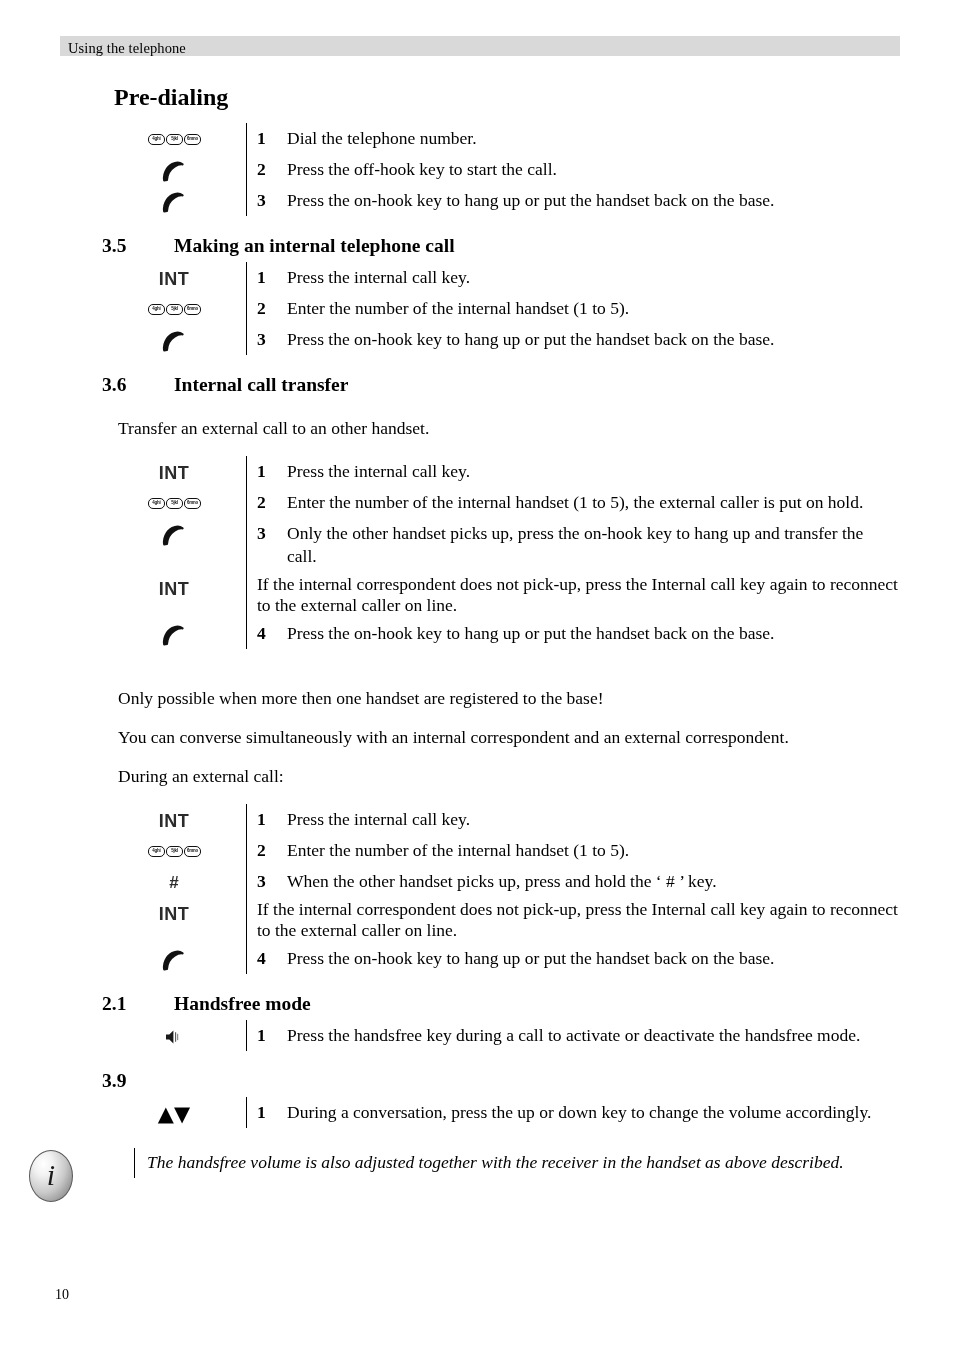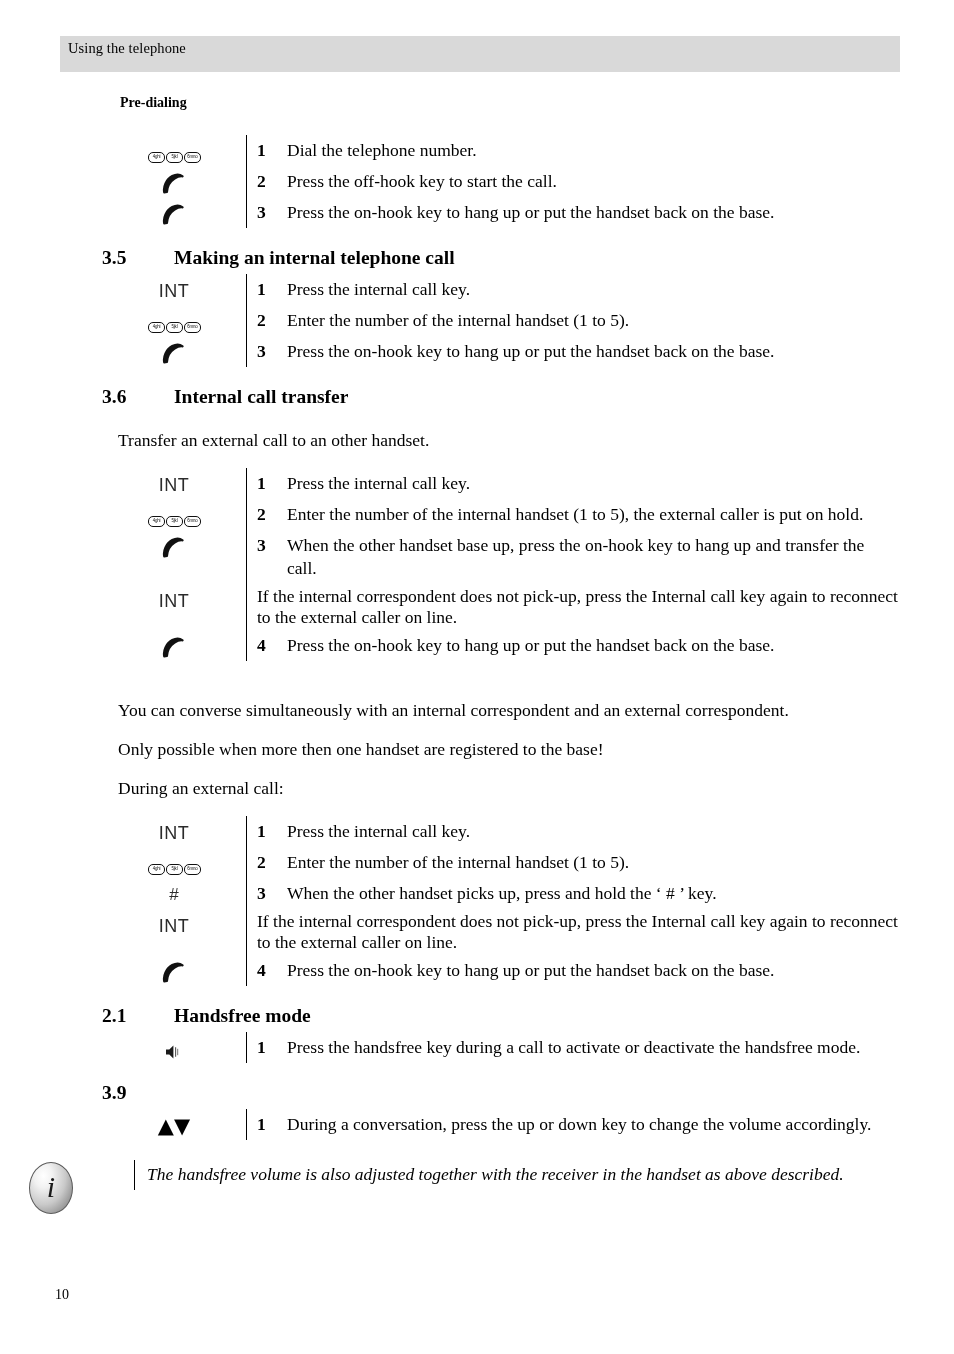--- a/index.html
+++ b/index.html
@@ -15,21 +15,21 @@
     color: #000000;
     overflow: hidden;
   }
 
   
   .header-bar {
     position: absolute;
     left: 60px;
     top: 36px;
     width: 840px;
-    height: 36px;
+    height: 20px;
     background: #d9d9d9;
   }
   .header-bar .header-text {
     position: absolute;
     left: 8px;
     top: 3px;
     font-size: 14.5px;
     line-height: 18px;
     letter-spacing: 0.1px;
   }
@@ -49,23 +49,23 @@
     line-height: 24px;
     margin: 0;
     display: flex;
   }
   .sec-title .num {
     width: 72px;
     flex: 0 0 72px;
   }
   .sub-title {
     font-weight: bold;
-    font-size: 14px;
+    font-size: 24px;
     line-height: 22px;
-    margin: 18px;
+    margin: 12px;
   }
   .para {
     font-size: 17.5px;
     line-height: 23px;
     margin: 16px;
   }
 
   
   .steps {
     display: table;
@@ -105,24 +105,25 @@
   }
   .note-inner {
     padding: 2px 0 2px 10px;
     font-size: 17.5px;
     line-height: 21px;
   }
 
   
   .icon-wrap {
     display: flex;
-    align-items: flex-end;
+    align-items: center;
     justify-content: center;
     min-height: 23px;
     padding-top: 5px;
+    font-weight: bold;
   }
 
   
   .keypad {
     display: inline-flex;
     gap: 1px;
   }
   .keypad .key {
     width: 17px;
     height: 11px;
@@ -414,21 +415,21 @@
             <span class="hook">
               <svg width="26" height="22" viewBox="0 0 26 22" aria-hidden="true">
                 <path d="M3.2 20.4 C2.0 15.0 5.0 7.2 11.2 4.0 C15.0 2.0 19.0 2.2 21.6 4.4 C19.3 4.1 16.4 4.8 13.6 6.6 C9.0 9.6 6.3 14.8 6.0 19.9 Z" fill="#111" stroke="#111" stroke-width="2.1" stroke-linejoin="round"></path>
               </svg>
             </span>
           </div>
         </div>
         <div class="cell-body">
           <div class="step-inner">
             <div class="step-num">3</div>
-            <div class="step-text">When the other handset base up, press the on-hook key to hang up and transfer the call.</div>
+            <div class="step-text">Only the other handset picks up, press the on-hook key to hang up and transfer the call.</div>
           </div>
         </div>
       </div>
       <div class="step-row">
         <div class="cell-icon">
           <div class="icon-wrap">
             <span class="int-label">INT</span>
           </div>
         </div>
         <div class="cell-body">
@@ -448,22 +449,22 @@
         <div class="cell-body">
           <div class="step-inner">
             <div class="step-num">4</div>
             <div class="step-text">Press the on-hook key to hang up or put the handset back on the base.</div>
           </div>
         </div>
       </div>
     </div>
     <div style="height: 18px;"></div>
     <div style="height: 4px;"></div>
+    <div class="para">Only possible when more then one handset are registered to the base!</div>
     <div class="para">You can converse simultaneously with an internal correspondent and an external correspondent.</div>
-    <div class="para">Only possible when more then one handset are registered to the base!</div>
     <div class="para">During an external call:</div>
     <div class="steps">
       <div class="step-row">
         <div class="cell-icon">
           <div class="icon-wrap">
             <span class="int-label">INT</span>
           </div>
         </div>
         <div class="cell-body">
           <div class="step-inner">

